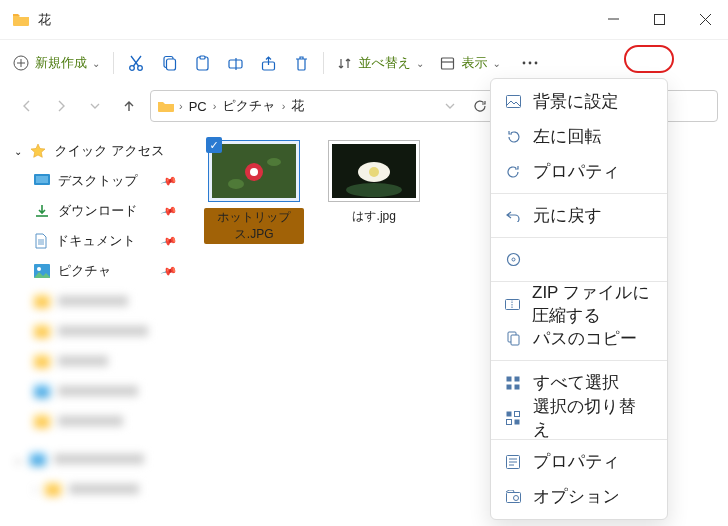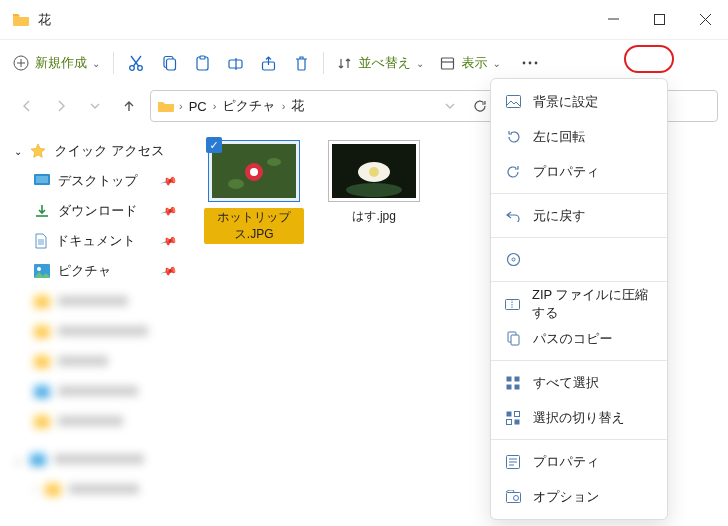--- a/index.html
+++ b/index.html
@@ -28,23 +28,23 @@
 .side-item .pin { margin-left: auto; margin-right: 10px; color: #888; font-size: 11px; transform: rotate(30deg); }
 .side-sub { padding-left: 28px; align-items: center; }
 .blurred { filter: blur(4px); }
 .yel-folder { width:16px; height:13px; background: linear-gradient(#ffd869,#fcbf3b); border-radius:2px; display:inline-block; }
 .content { flex: 1; padding: 14px 0 0 14px; display: flex; gap: 20px; align-items: flex-start; }
 .thumb { width: 100px; display: flex; flex-direction: column; align-items: center; }
 .thumb .img { width: 92px; height: 62px; border: 1px solid #bbb; padding: 3px; position: relative; background:#fff; }
 .thumb .img.sel { border: 1px solid #2a7ad1; background:#e8f0fb; }
 .thumb .img .check { position:absolute; top:-4px; left:-3px; width:16px; height:16px; background:#2a7ad1; border-radius:2px; display:flex; align-items:center; justify-content:center; color:#fff; font-size:11px; }
 .thumb .cap { margin-top: 6px; font-size: 12px; text-align: center; max-width: 100px; overflow: hidden; text-overflow: ellipsis; }
-.thumb .cap.sel { background:#eab308; padding:1px 4px; border-radius:2px; }
+.thumb .cap.sel { background:#a16207; padding:1px 4px; border-radius:2px; }
 .dropdown { position: absolute; right: 60px; top: 78px; width: 178px; background: #fff; border: 1px solid #ddd; border-radius: 6px; box-shadow: 0 8px 22px rgba(0,0,0,0.12); padding: 5px 0; z-index: 10; }
-.dd-item { display: flex; align-items: center; height: 35px; padding: 0 14px; gap: 12px; font-size: 13px; }
+.dd-item { display: flex; align-items: center; height: 35px; padding: 0 14px; gap: 12px; font-size: 17px; }
 .dd-item .ico { width: 16px; display: flex; justify-content: center; color: #4f78a8; }
 .dd-sep { height: 1px; background: #e6e6e6; margin: 4px 0; }
 svg { display: block; }
 </style>
 </head>
 <body>
 
 <div class="titlebar">
   <span class="icon">
     <svg width="18" height="18" viewBox="0 0 18 18">

